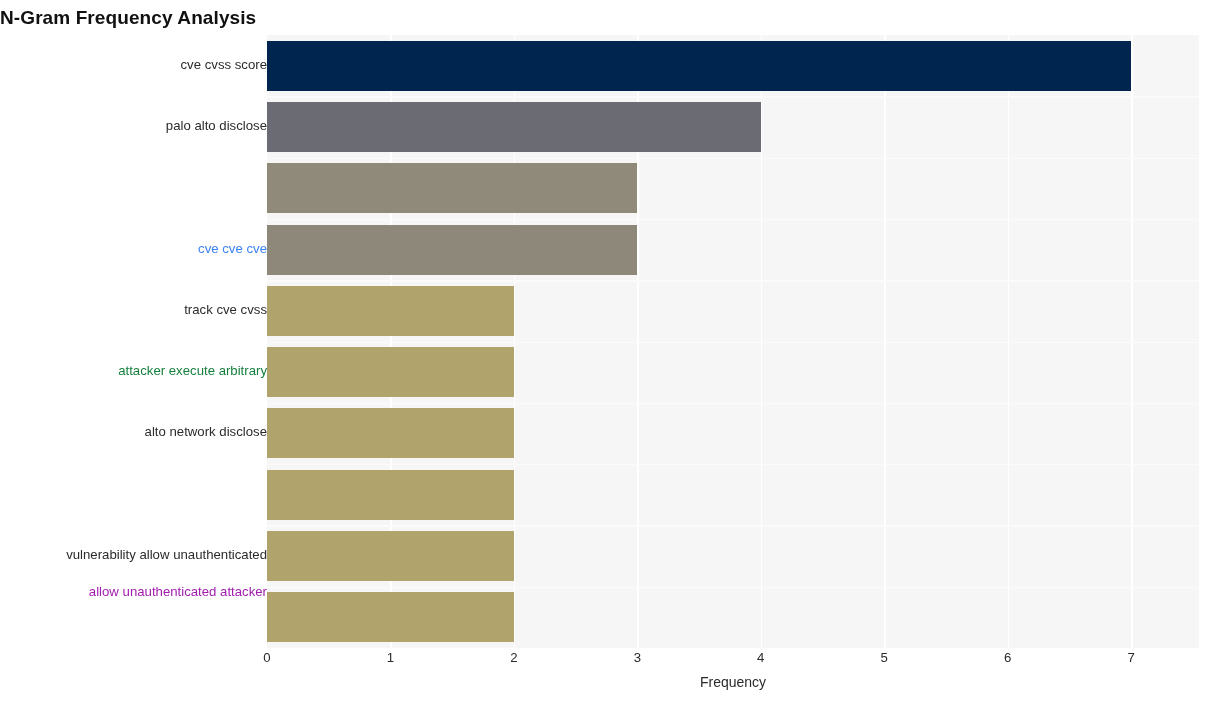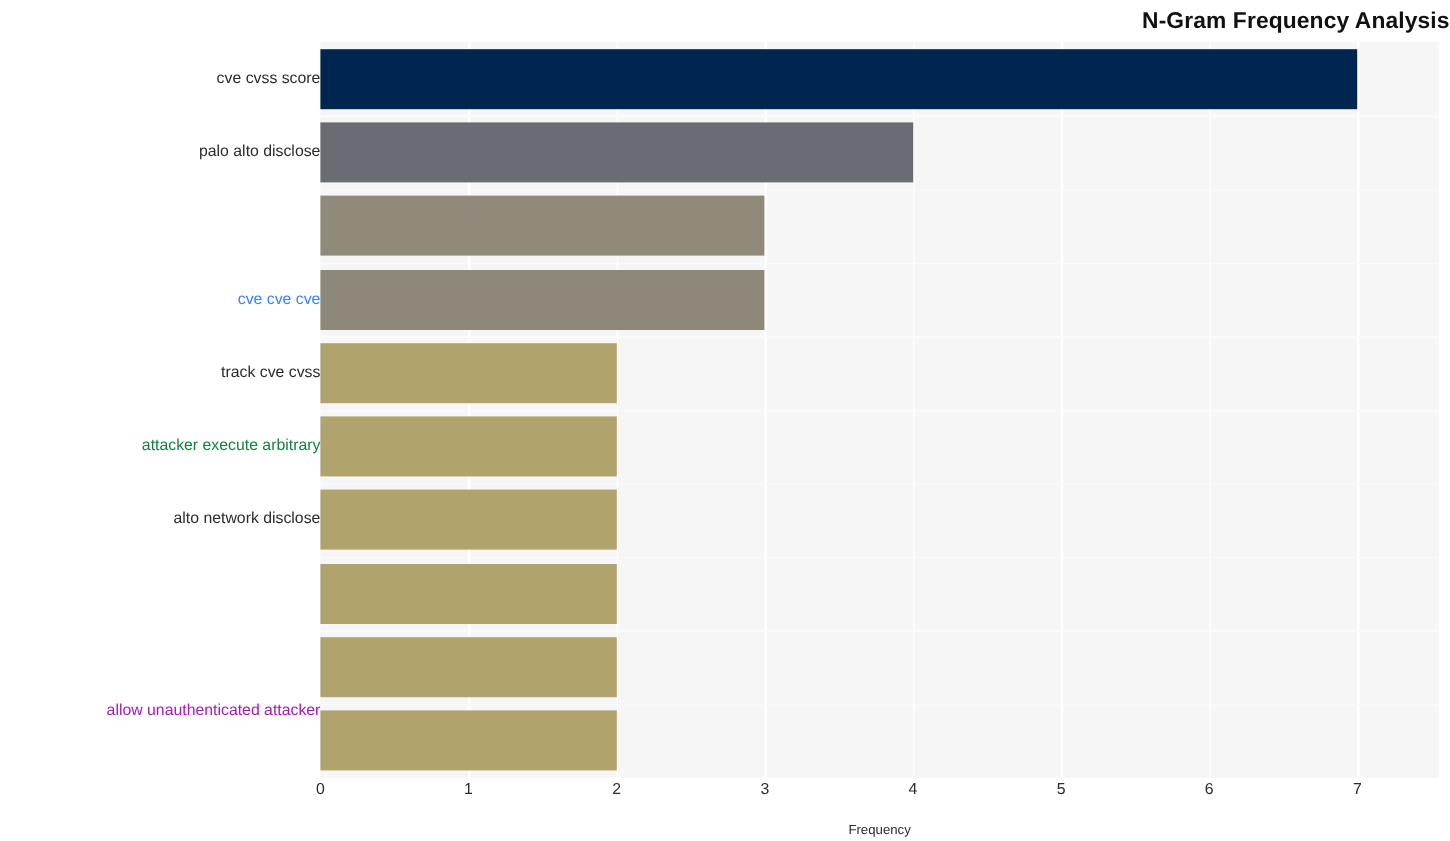--- a/index.html
+++ b/index.html
@@ -22,21 +22,21 @@
     height: 701px;
     background: #ffffff;
   }
 
   
   #chart-title {
     position: absolute;
     left: 0;
     top: 7px;
     width: 1208px;
-    text-align: right;
+    text-align: left;
     font-size: 19px;
     font-weight: bold;
     color: #111111;
     letter-spacing: 0.1px;
   }
 
   
   #plot-area {
     position: absolute;
     left: 267px;
@@ -105,23 +105,22 @@
     font-size: 13.2px;
     color: #2b2b2b;
   }
 
   #x-axis-title {
     position: absolute;
     left: 267px;
     top: 674px;
     width: 932px;
     text-align: center;
-    font-size: 11px;
+    font-size: 14px;
     color: #2b2b2b;
-    margin-top: 12px;
   }
 </style>
 </head>
 <body>
 
 <div id="figure" style="background: rgb(255, 255, 255);">
 
   <div id="chart-title" style="color: rgb(17, 17, 17);">N-Gram Frequency Analysis</div>
 
   <div id="plot-area" style="background: rgb(246, 246, 246);">
@@ -159,20 +158,21 @@
       </div>
   </div>
 
   <div id="y-axis-labels">
       <div class="ytick" style="top: 21.65px; color: rgb(43, 43, 43);">cve cvss score</div>
       <div class="ytick" style="top: 82.95px; color: rgb(43, 43, 43);">palo alto disclose</div>
       <div class="ytick" style="top: 205.55px; color: #3b82f6;">cve cve cve</div>
       <div class="ytick" style="top: 266.85px; color: rgb(43, 43, 43);">track cve cvss</div>
       <div class="ytick" style="top: 328.15px; color: #15803d;">attacker execute arbitrary</div>
       <div class="ytick" style="top: 389.45px; color: rgb(43, 43, 43);">alto network disclose</div>
+      <div class="ytick" style="top: 512.05px; color: rgb(43, 43, 43);">vulnerability allow unauthenticated</div>
       <div class="ytick" style="top: 549px; color: #a21caf;">allow unauthenticated attacker</div>
     </div>
 
   <div id="x-axis-labels">
       <div class="xtick" style="left: 0px; color: rgb(43, 43, 43);">0</div>
       <div class="xtick" style="left: 123.444px; color: rgb(43, 43, 43);">1</div>
       <div class="xtick" style="left: 246.887px; color: rgb(43, 43, 43);">2</div>
       <div class="xtick" style="left: 370.331px; color: rgb(43, 43, 43);">3</div>
       <div class="xtick" style="left: 493.775px; color: rgb(43, 43, 43);">4</div>
       <div class="xtick" style="left: 617.219px; color: rgb(43, 43, 43);">5</div>

